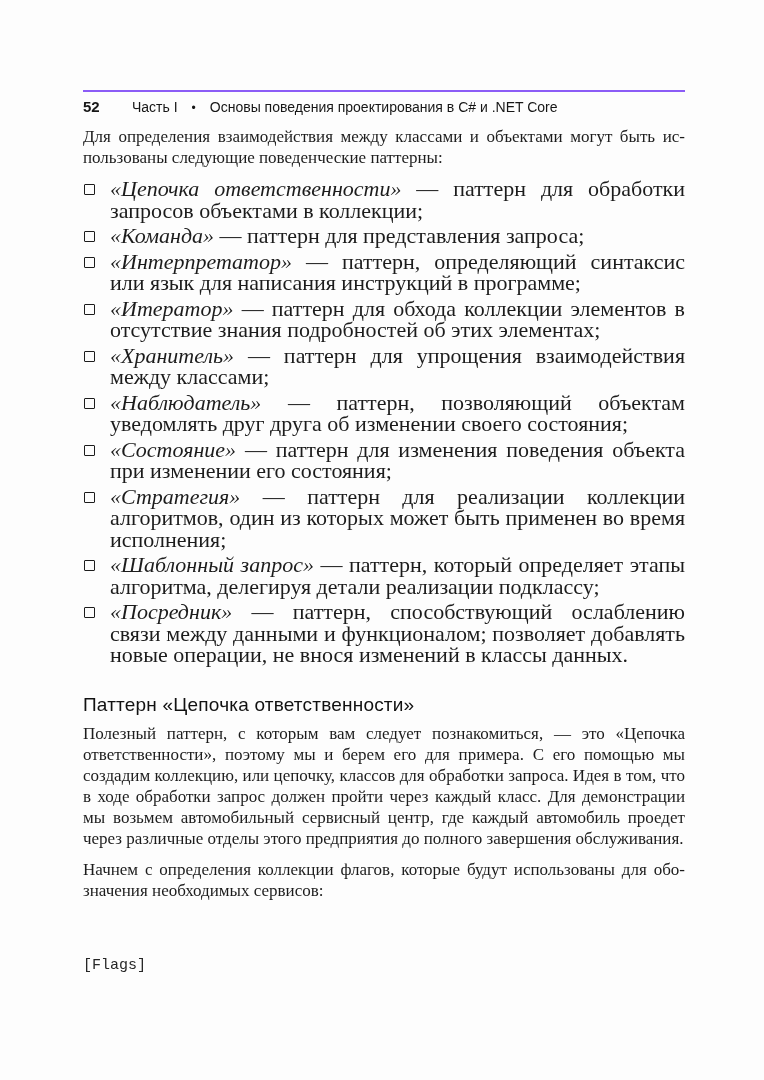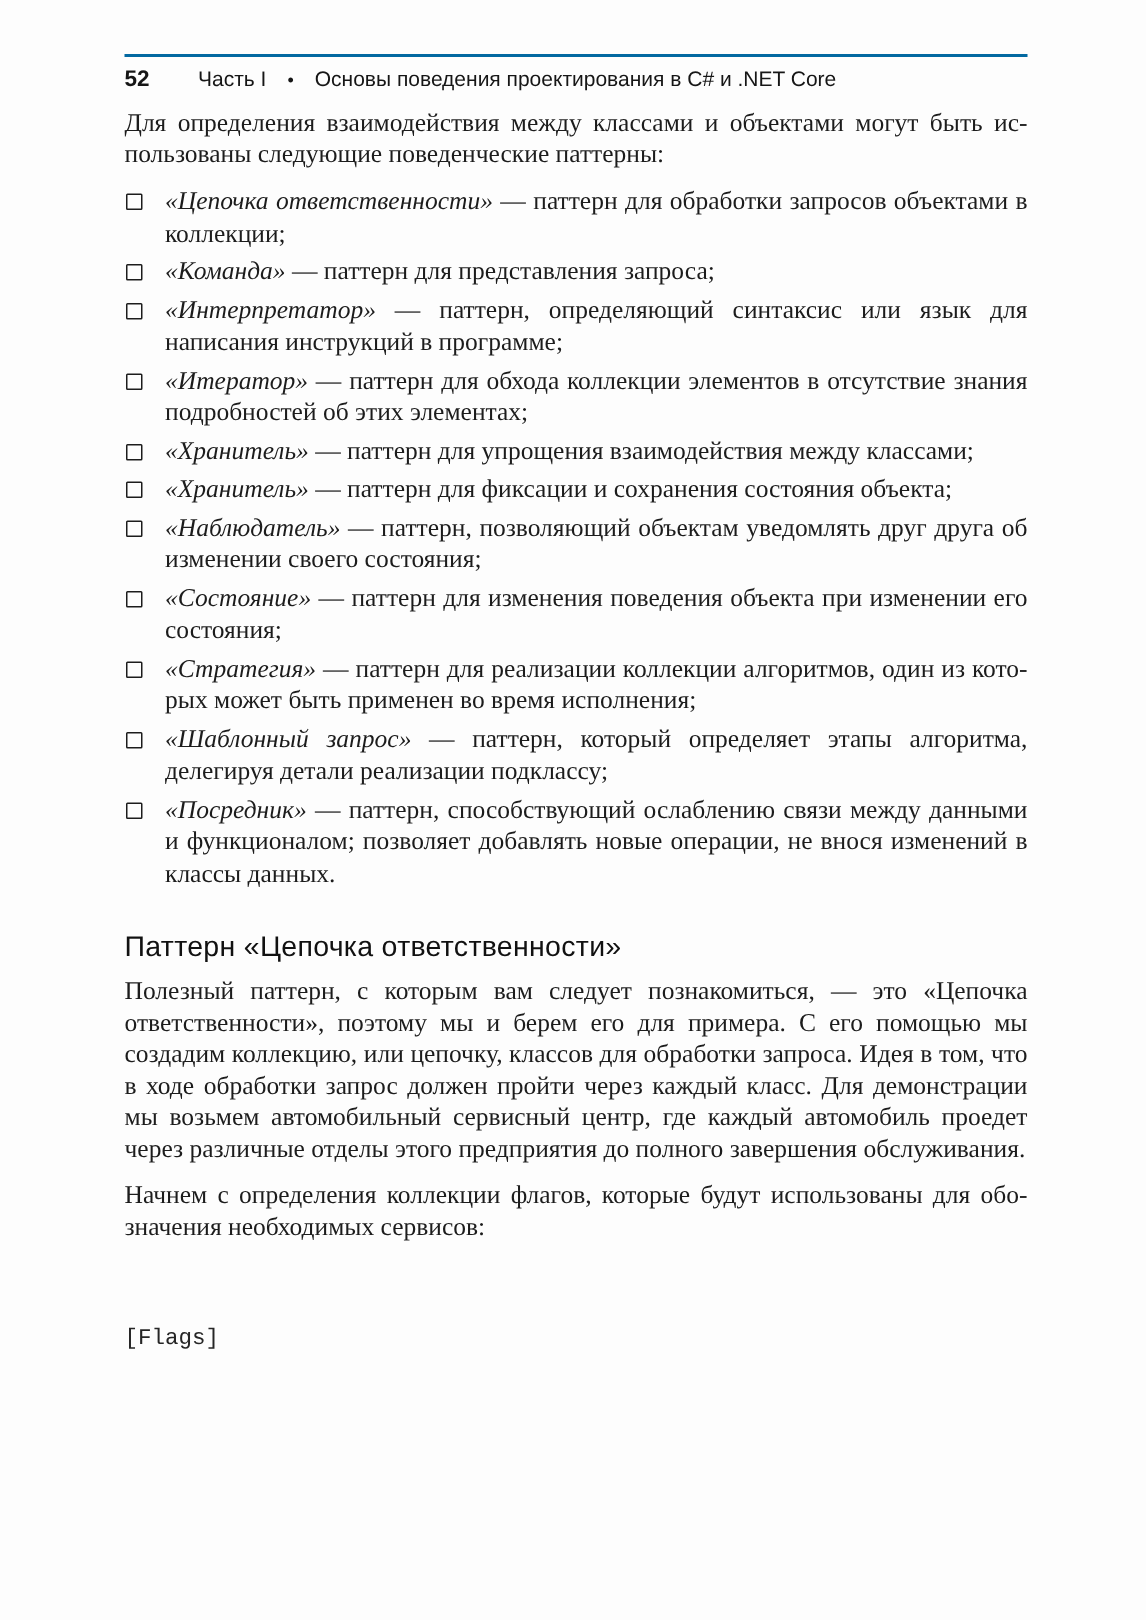--- a/index.html
+++ b/index.html
@@ -10,22 +10,22 @@
     color: #1c1c1c;
     font-family: "Liberation Serif", serif;
     overflow: hidden;
   }
   .page {
     width: 602px;
     margin-left: 83px;
   }
   
   .running-head {
-    margin-top: 36px;
-    border-top: 2px solid #0369a1;
+    margin-top: 90px;
+    border-top: 2px solid #8b5cf6;
     padding-top: 6px;
     font-family: "Liberation Sans", sans-serif;
     font-size: 14px;
     line-height: 17px;
     color: #161616;
     display: flex;
     align-items: baseline;
   }
   .running-head .pagenum {
     font-weight: 700;
@@ -65,21 +65,21 @@
   p.body-par.lead-code { margin-top: 10px; }
   
   ul.pattern-list {
     list-style: none;
     margin: 10px 0 0 0;
     padding: 0;
   }
   ul.pattern-list li {
     display: flex;
     margin-bottom: 4px;
-    font-size: 17px;
+    font-size: 22px;
     line-height: 21.5px;
   }
   .bullet {
     flex: 0 0 auto;
     width: 9px;
     height: 9px;
     border: 1.7px solid #1c1c1c;
     border-radius: 1px;
     margin: 6px 15px 0 1px;
   }
@@ -129,24 +129,20 @@
     <li>
       <span class="bullet"></span>
       <div class="li-text"><em>«Итератор»</em> <span>— паттерн для обхода коллекции элементов в отсутствие знания подробностей об этих элементах;</span></div>
     </li>
     <li>
       <span class="bullet"></span>
       <div class="li-text"><em>«Хранитель»</em> <span>— паттерн для упрощения взаимодействия между классами;</span></div>
     </li>
     <li>
       <span class="bullet"></span>
-      <div class="li-text"><em>«Хранитель»</em> <span>— паттерн для фиксации и сохранения состояния объекта;</span></div>
-    </li>
-    <li>
-      <span class="bullet"></span>
       <div class="li-text"><em>«Наблюдатель»</em> <span>— паттерн, позволяющий объектам уведомлять друг друга об изменении своего состояния;</span></div>
     </li>
     <li>
       <span class="bullet"></span>
       <div class="li-text"><em>«Состояние»</em> <span>— паттерн для изменения поведения объекта при изменении его состояния;</span></div>
     </li>
     <li>
       <span class="bullet"></span>
       <div class="li-text"><em>«Стратегия»</em> <span>— паттерн для реализации коллекции алгоритмов, один из кото­рых может быть применен во время исполнения;</span></div>
     </li>

